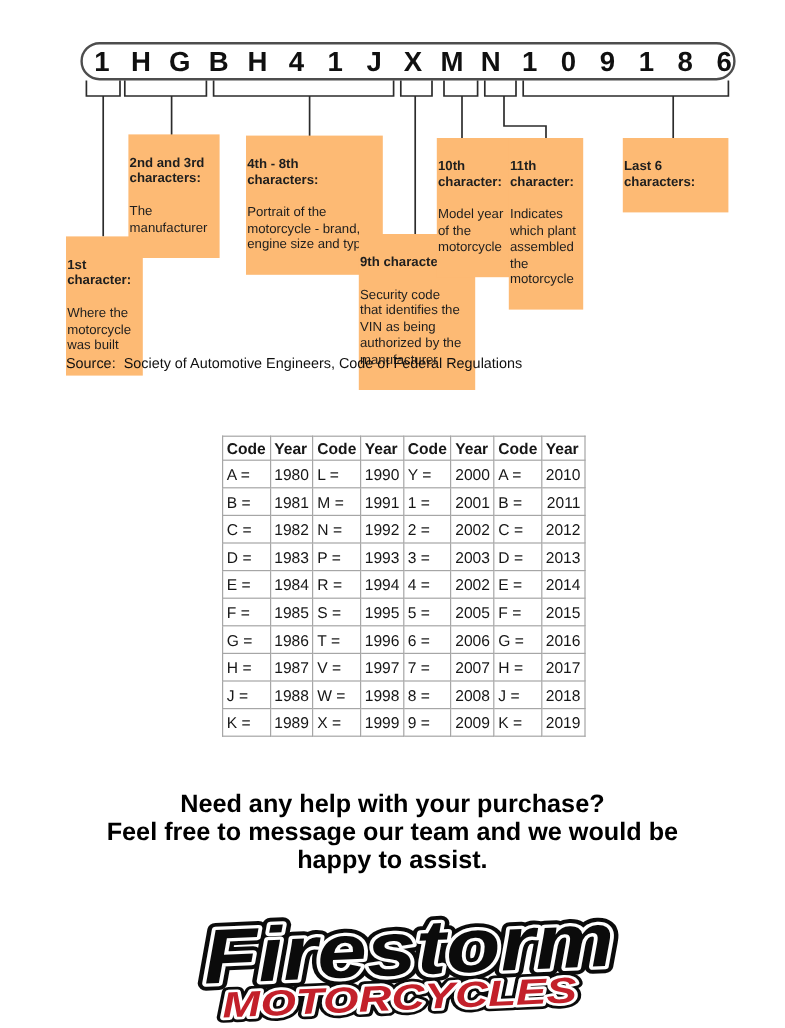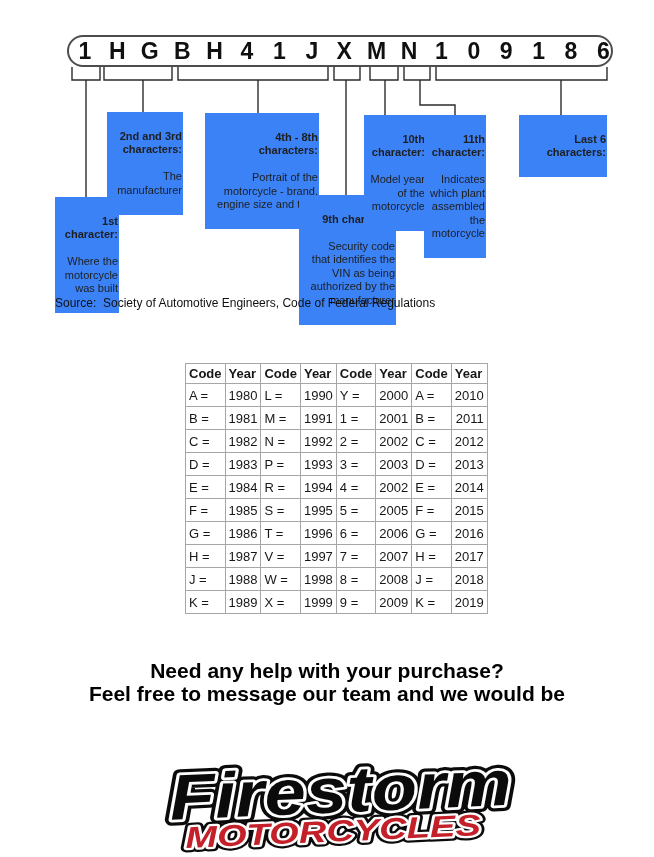--- a/index.html
+++ b/index.html
@@ -6,22 +6,22 @@
   .page{
     position:relative;width:654px;height:857px;background:#ffffff;
     font-family:"Liberation Sans",sans-serif;overflow:hidden;
   }
   .vin-svg{position:absolute;left:0;top:0;}
   .vin-char{font-family:"Liberation Sans",sans-serif;font-size:23px;font-weight:bold;fill:#101010;}
   .pill{fill:#ffffff;stroke:#4d4d4d;stroke-width:2;}
   .line{fill:none;stroke:#2b2b2b;stroke-width:1.4;}
 
   .callout{
-    position:absolute;background:#3b82f6;color:#1e1e1e;
-    font-size:11px;line-height:13.5px;text-align:right;
+    position:absolute;background:#fdba74;color:#1e1e1e;
+    font-size:11px;line-height:13.5px;text-align:left;
     white-space:pre-line;padding:4px 1px;
   }
   .callout-heading{font-weight:bold;}
 
   .source{
     position:absolute;left:55px;top:296px;font-size:12px;color:#101010;
     white-space:pre-wrap;
   }
 
   .table-wrap{position:absolute;left:185px;top:363px;}
@@ -258,20 +258,21 @@
             <td class="code">K =</td>
             <td class="year">2019</td>
           </tr>
         </tbody>
       </table>
   </div>
 
   <div class="help">
     <div>Need any help with your purchase?</div>
     <div>Feel free to message our team and we would be</div>
+    <div>happy to assist.</div>
   </div>
 
   <svg class="logo-svg" width="395" height="100" viewBox="0 0 395 100">
     <g transform="rotate(-2.5 197 50)">
       <g transform="translate(22,57) scale(1.16 1)">
         <text class="fs-text l-black">Firestorm</text>
         <text class="fs-text l-white">Firestorm</text>
         <text class="fs-text l-fill">Firestorm</text>
       </g>
       <g transform="translate(36,86) scale(1.27 1)">

